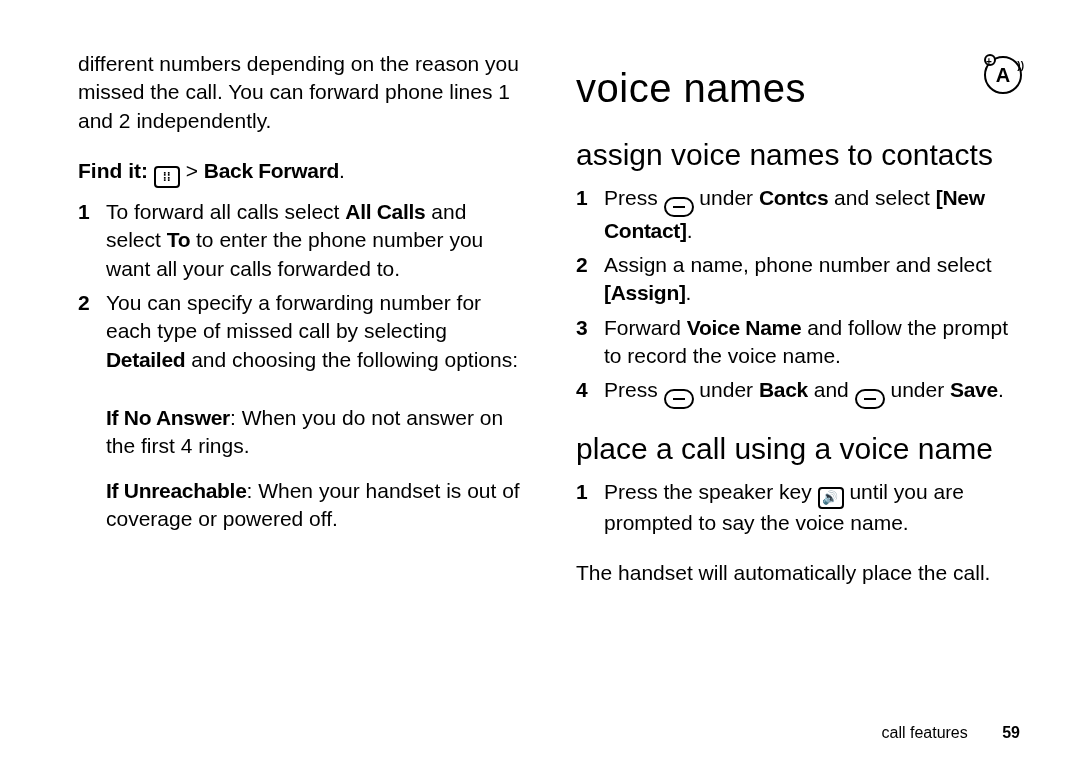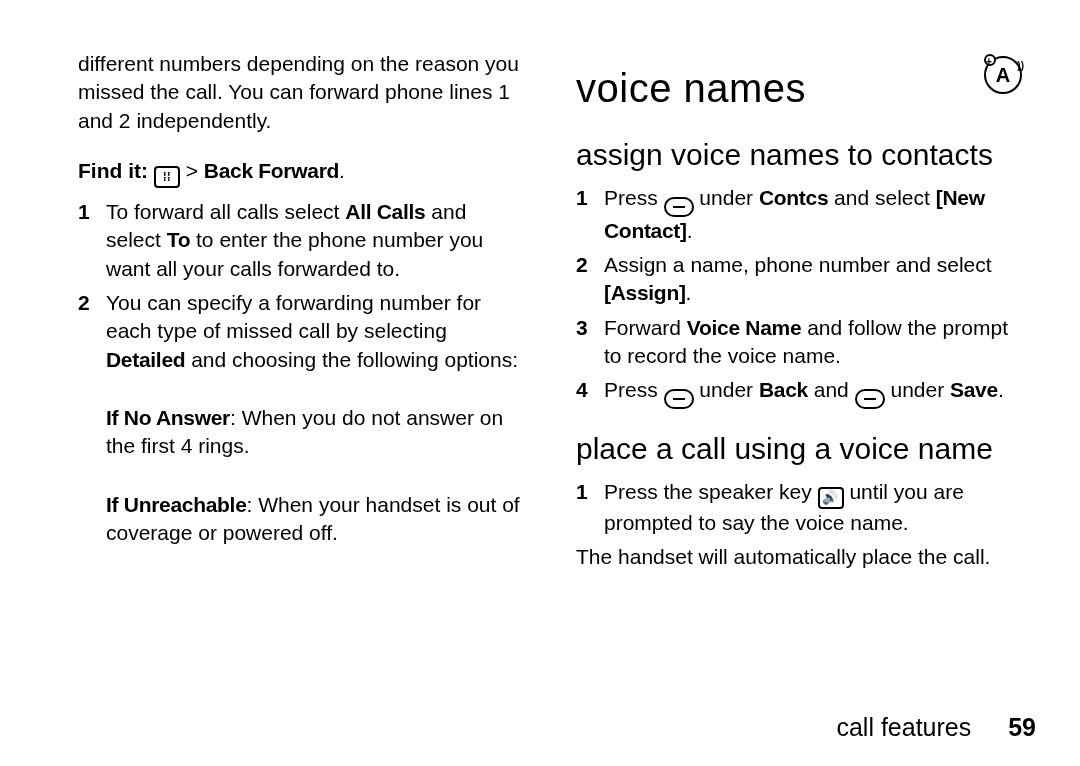--- a/index.html
+++ b/index.html
@@ -148,22 +148,22 @@
     position: absolute;
     right: -4px;
     top: 5px;
     font-size: 10px;
     line-height: 6px;
   }
 
   .footer {
     position: absolute;
     bottom: 24px;
-    right: 44px;
-    font-size: 25px;
+    right: 60px;
+    font-size: 16px;
   }
   .footer .pn {
     font-family: "Arial Narrow", Arial, sans-serif;
     font-weight: bold;
     margin-left: 30px;
   }
 </style>
 </head>
 <body>
 
@@ -190,21 +190,21 @@
       <div class="item">
         <div class="num">2</div>
         <div class="body">
           <span>You can specify a forwarding number for each type of missed call by selecting </span><span class="cond">Detailed</span><span> and choosing the following options:</span>
         </div>
       </div>
 
       <div class="sub" style="margin-top:30px;">
         <span class="cond">If No Answer</span><span>: When you do not answer on the first 4 rings.</span>
       </div>
-      <div class="sub" style="margin-top:30px;">
+      <div class="sub" style="margin-top:16px;">
         <span class="cond">If Unreachable</span><span>: When your handset is out of coverage or powered off.</span>
       </div>
     </div>
   </div>
 
   <div class="col">
     <div class="section-row">
       <h1 class="section">voice names</h1>
       <span class="head-icon">
         <span class="plus">+</span>
@@ -247,20 +247,20 @@
 
     <div class="list">
       <div class="item">
         <div class="num">1</div>
         <div class="body">
           <span>Press the speaker key </span><span class="icon-speaker">🔊</span><span> until you are prompted to say the voice name.</span>
         </div>
       </div>
     </div>
 
-    <p style="margin-top:0">The handset will automatically place the call.</p>
+    <p style="margin-top:16px">The handset will automatically place the call.</p>
   </div>
 
   <div class="footer">
     <span>call features</span>
     <span class="pn">59</span>
   </div>
 </div>
 
 </body></html>

